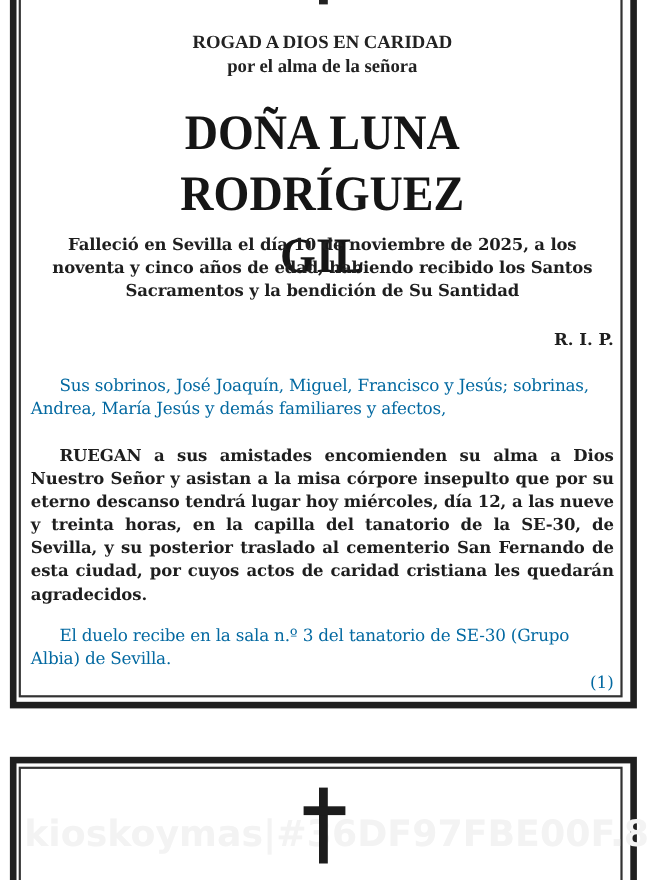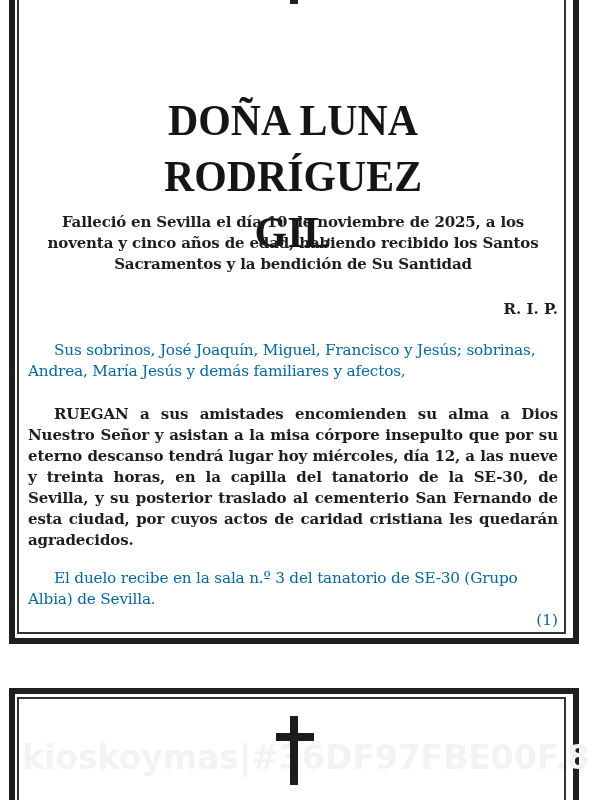--- a/index.html
+++ b/index.html
@@ -117,20 +117,22 @@
   </style>
 </head>
 <body>
 
 <div class="top-stub"></div>
 
 <div class="frame-outer" id="notice1-outer"></div>
 <div class="frame-inner" id="notice1-inner"></div>
 
 <div class="content heading center">
+  <div>ROGAD A DIOS EN CARIDAD</div>
+  <div>por el alma de la señora</div>
 </div>
 
 <div class="content name center">
   <div>DOÑA LUNA RODRÍGUEZ</div>
   <div>GIL</div>
 </div>
 
 <div class="content body-bold p-death">Falleció en Sevilla el día 10 de noviembre de 2025, a los noventa y cinco años de edad, habiendo recibido los Santos Sacramentos y la bendición de Su Santidad</div>
 
 <div class="content body-bold p-rip">R. I. P.</div>

